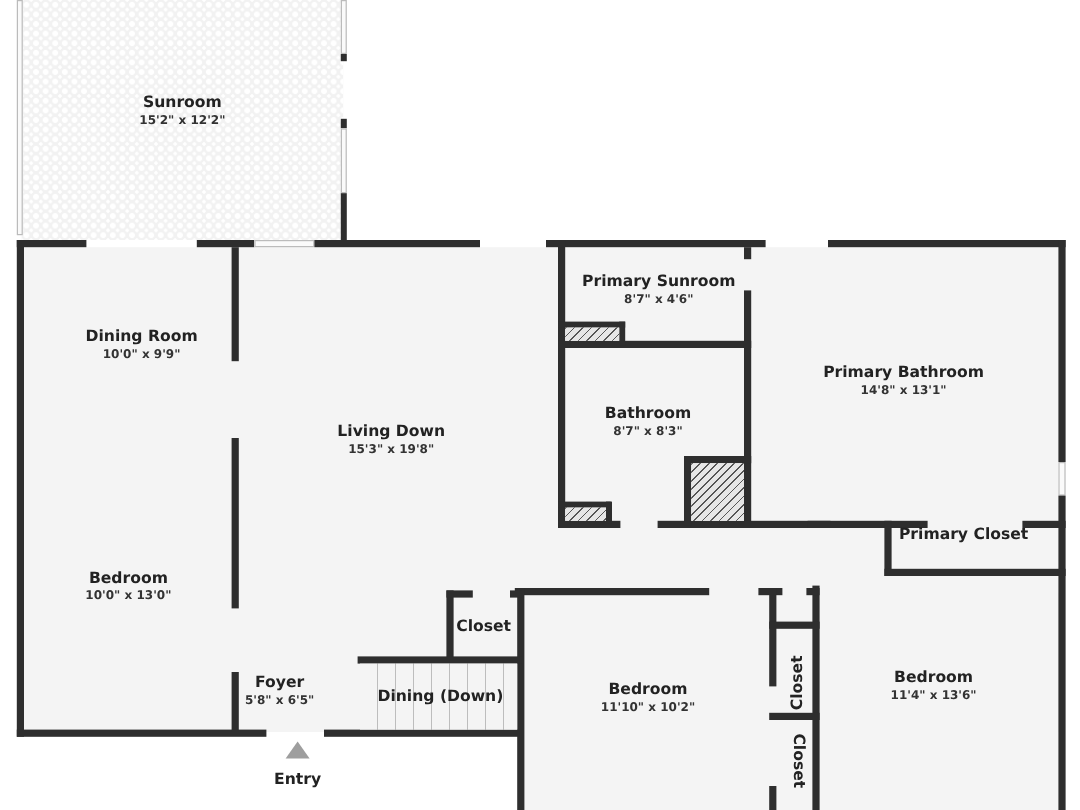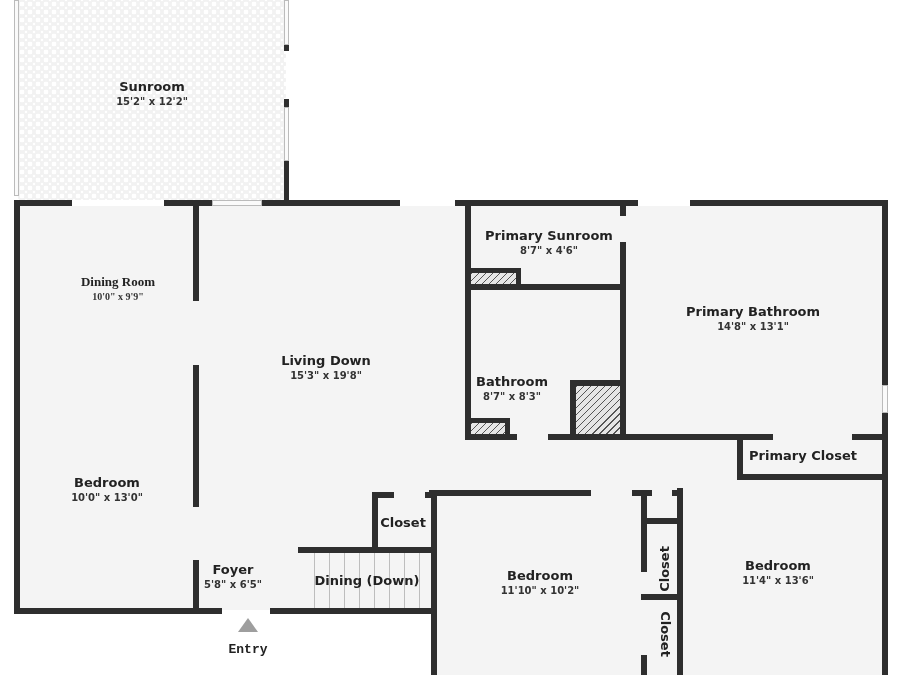--- a/index.html
+++ b/index.html
@@ -88,49 +88,49 @@
 <div class="w" style="left:425px;top:492px;width:10px;height:6px;"></div>
 <div class="w" style="left:298px;top:547px;width:137px;height:6px;"></div>
 <div class="stairs" style="left:300px;top:553px;width:131px;height:55px;"></div>
 
 <div class="entry-arrow" style="left:238px;top:618px;"></div>
 
 <div class="lbl" style="left:152px;top:93px;text-align:center;">
     <span class="n">Sunroom</span>
     <span class="d">15'2" x 12'2"</span>
   </div>
-<div class="lbl" style="left:118px;top:288px;font-family:Liberation Serif, serif;">
+<div class="lbl" style="left:118px;top:288px;">
     <span class="n">Dining Room</span>
     <span class="d">10'0" x 9'9"</span>
   </div>
 <div class="lbl" style="left:326px;top:367px;">
     <span class="n">Living Down</span>
     <span class="d">15'3" x 19'8"</span>
   </div>
 <div class="lbl" style="left:107px;top:489px;">
     <span class="n">Bedroom</span>
     <span class="d">10'0" x 13'0"</span>
   </div>
 <div class="lbl" style="left:233px;top:576px;">
     <span class="n">Foyer</span>
     <span class="d">5'8" x 6'5"</span>
   </div>
 <div class="lbl" style="left:549px;top:242px;">
     <span class="n">Primary Sunroom</span>
     <span class="d">8'7" x 4'6"</span>
   </div>
-<div class="lbl" style="left:512px;top:352px;margin-top:36px;">
+<div class="lbl" style="left:540px;top:352px;">
     <span class="n">Bathroom</span>
     <span class="d">8'7" x 8'3"</span>
   </div>
 <div class="lbl" style="left:753px;top:318px;">
     <span class="n">Primary Bathroom</span>
     <span class="d">14'8" x 13'1"</span>
   </div>
-<div class="lbl" style="left:803px;top:456px;text-align:center;">
+<div class="lbl" style="left:803px;top:446px;text-align:center;">
     <span class="n">Primary Closet</span>
   </div>
 <div class="lbl" style="left:540px;top:582px;">
     <span class="n">Bedroom</span>
     <span class="d">11'10" x 10'2"</span>
   </div>
 <div class="lbl" style="left:778px;top:572px;">
     <span class="n">Bedroom</span>
     <span class="d">11'4" x 13'6"</span>
   </div>
@@ -139,15 +139,15 @@
   </div>
 <div class="lbl" style="left:367px;top:581px;">
     <span class="n">Dining (Down)</span>
   </div>
 <div class="lbl vert" style="left:665px;top:569px;transform:translate(-50%,-50%) rotate(-90deg);">
     <span class="n">Closet</span>
   </div>
 <div class="lbl vert" style="left:665px;top:634px;">
     <span class="n">Closet</span>
   </div>
-<div class="lbl" style="left:248px;top:650px;font-family:Liberation Mono, monospace;">
+<div class="lbl" style="left:248px;top:650px;">
     <span class="n">Entry</span>
   </div>
 
 </body></html>

